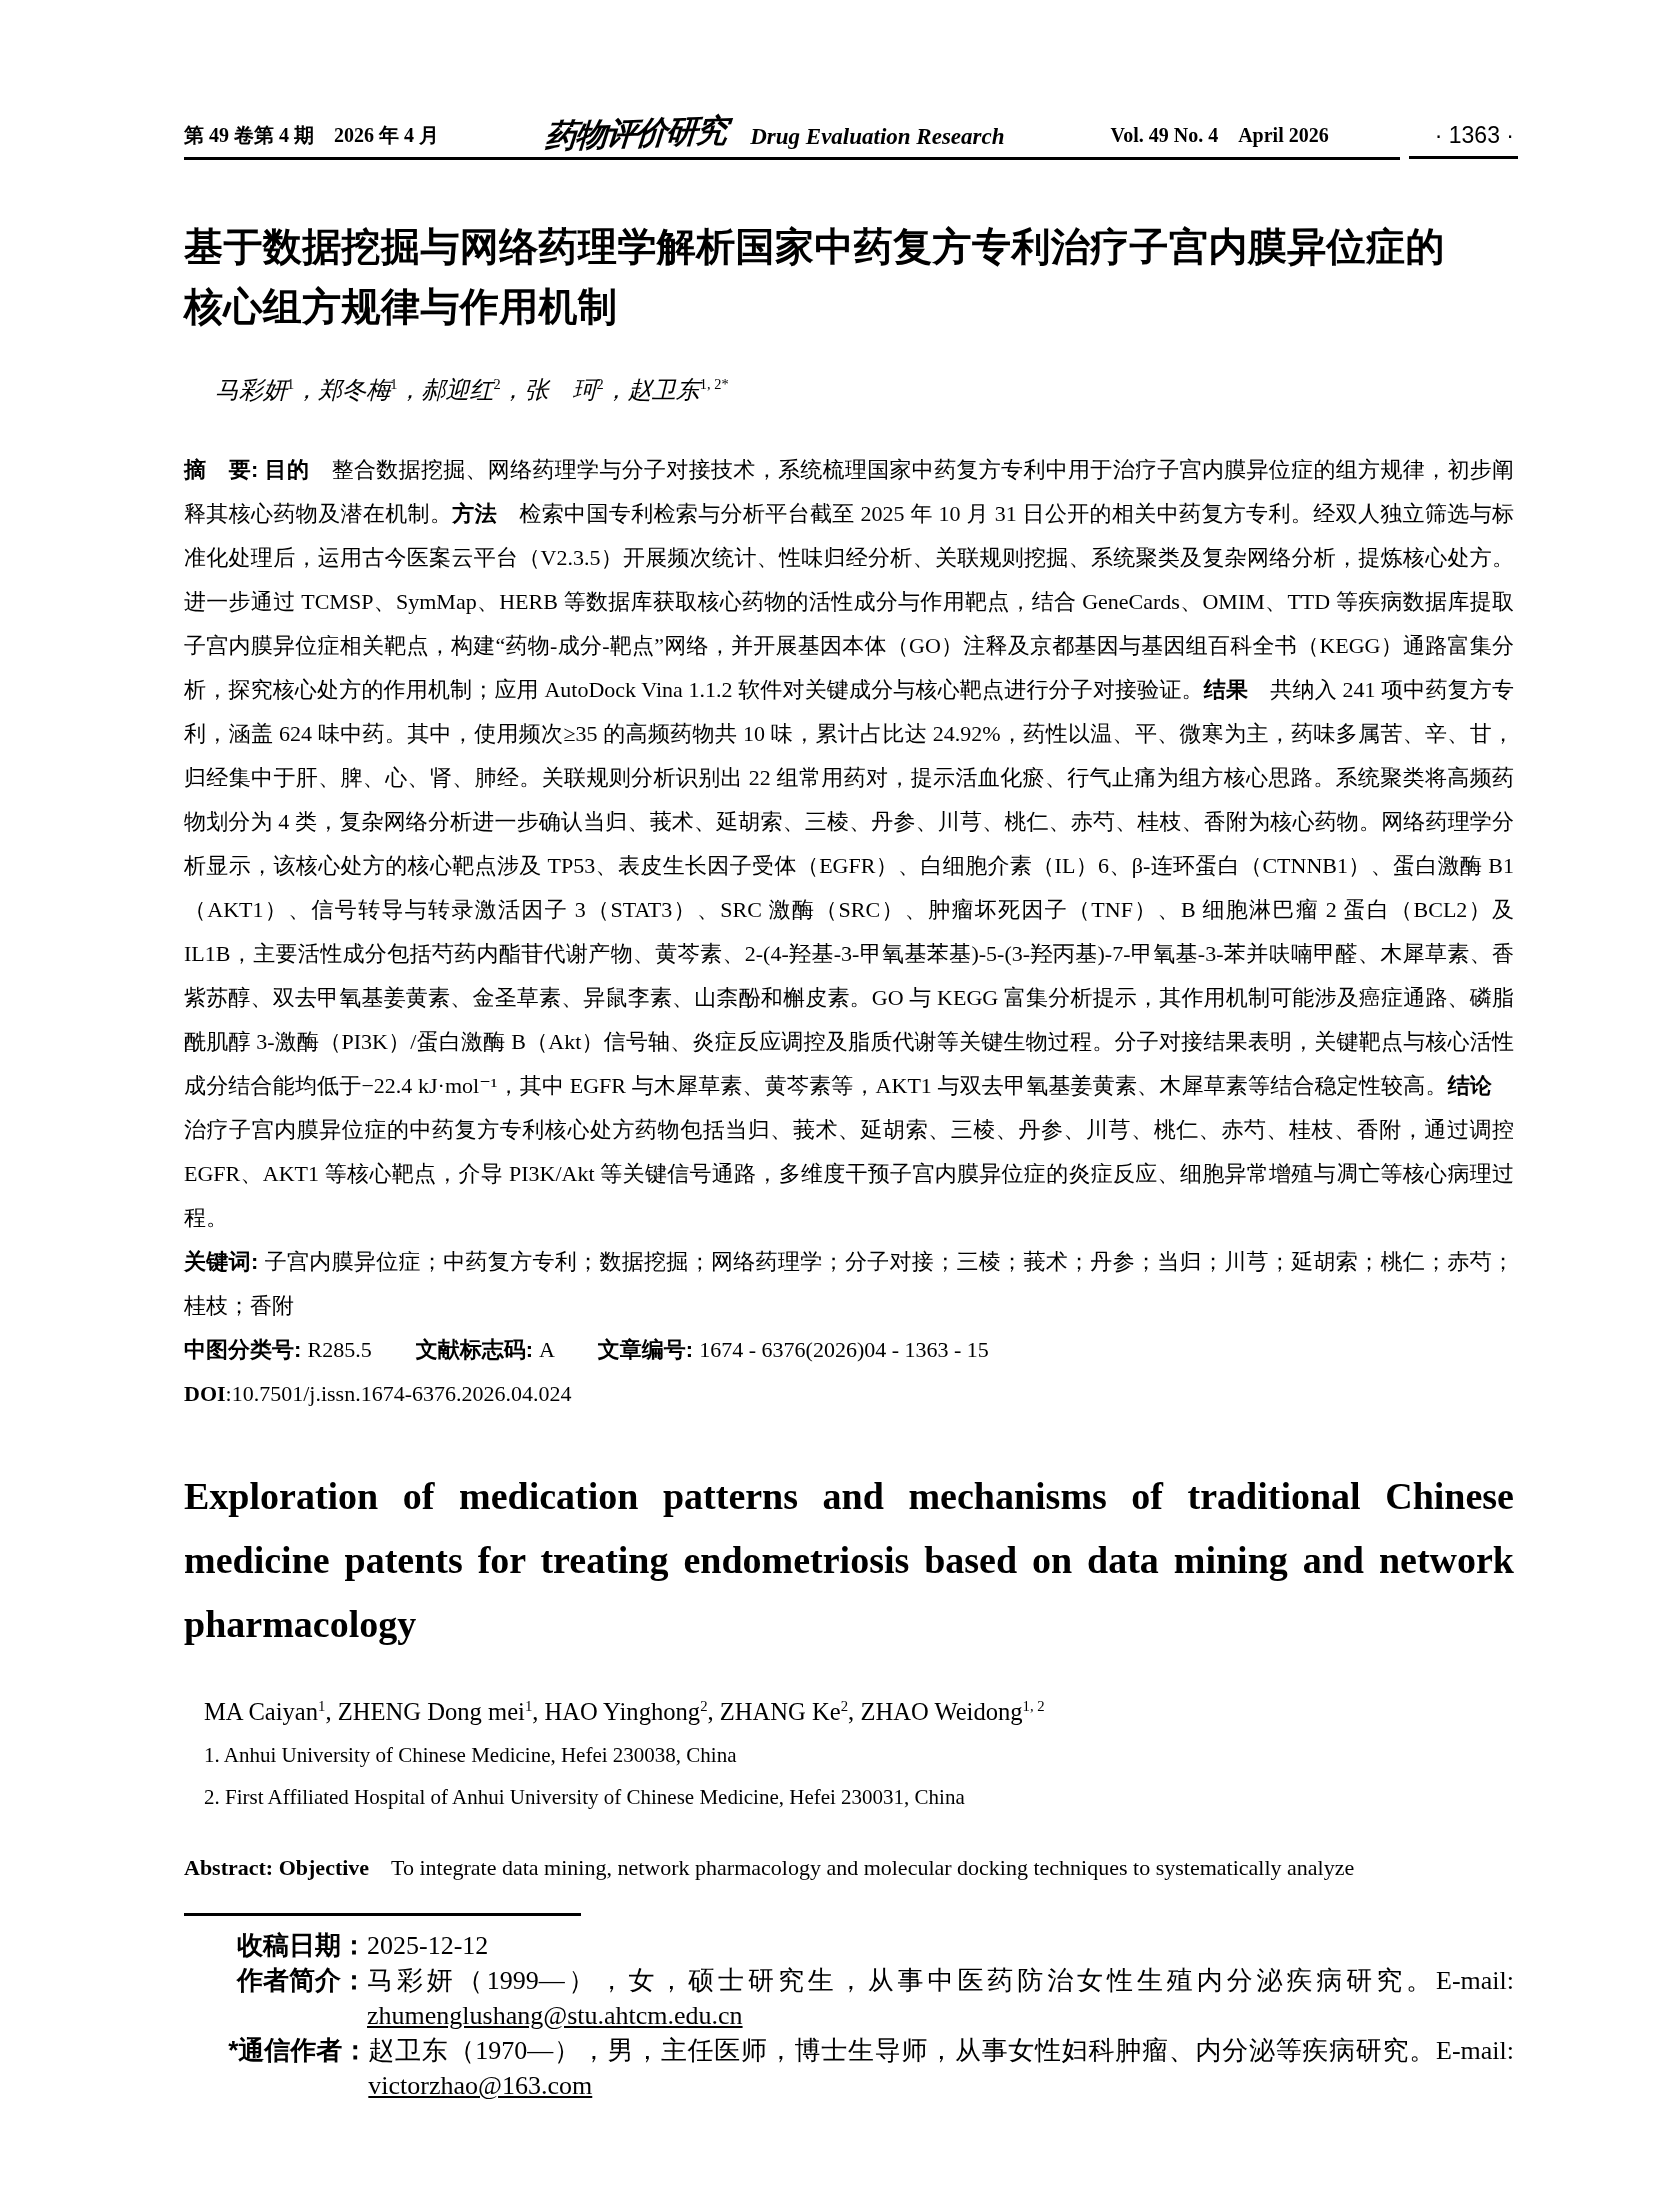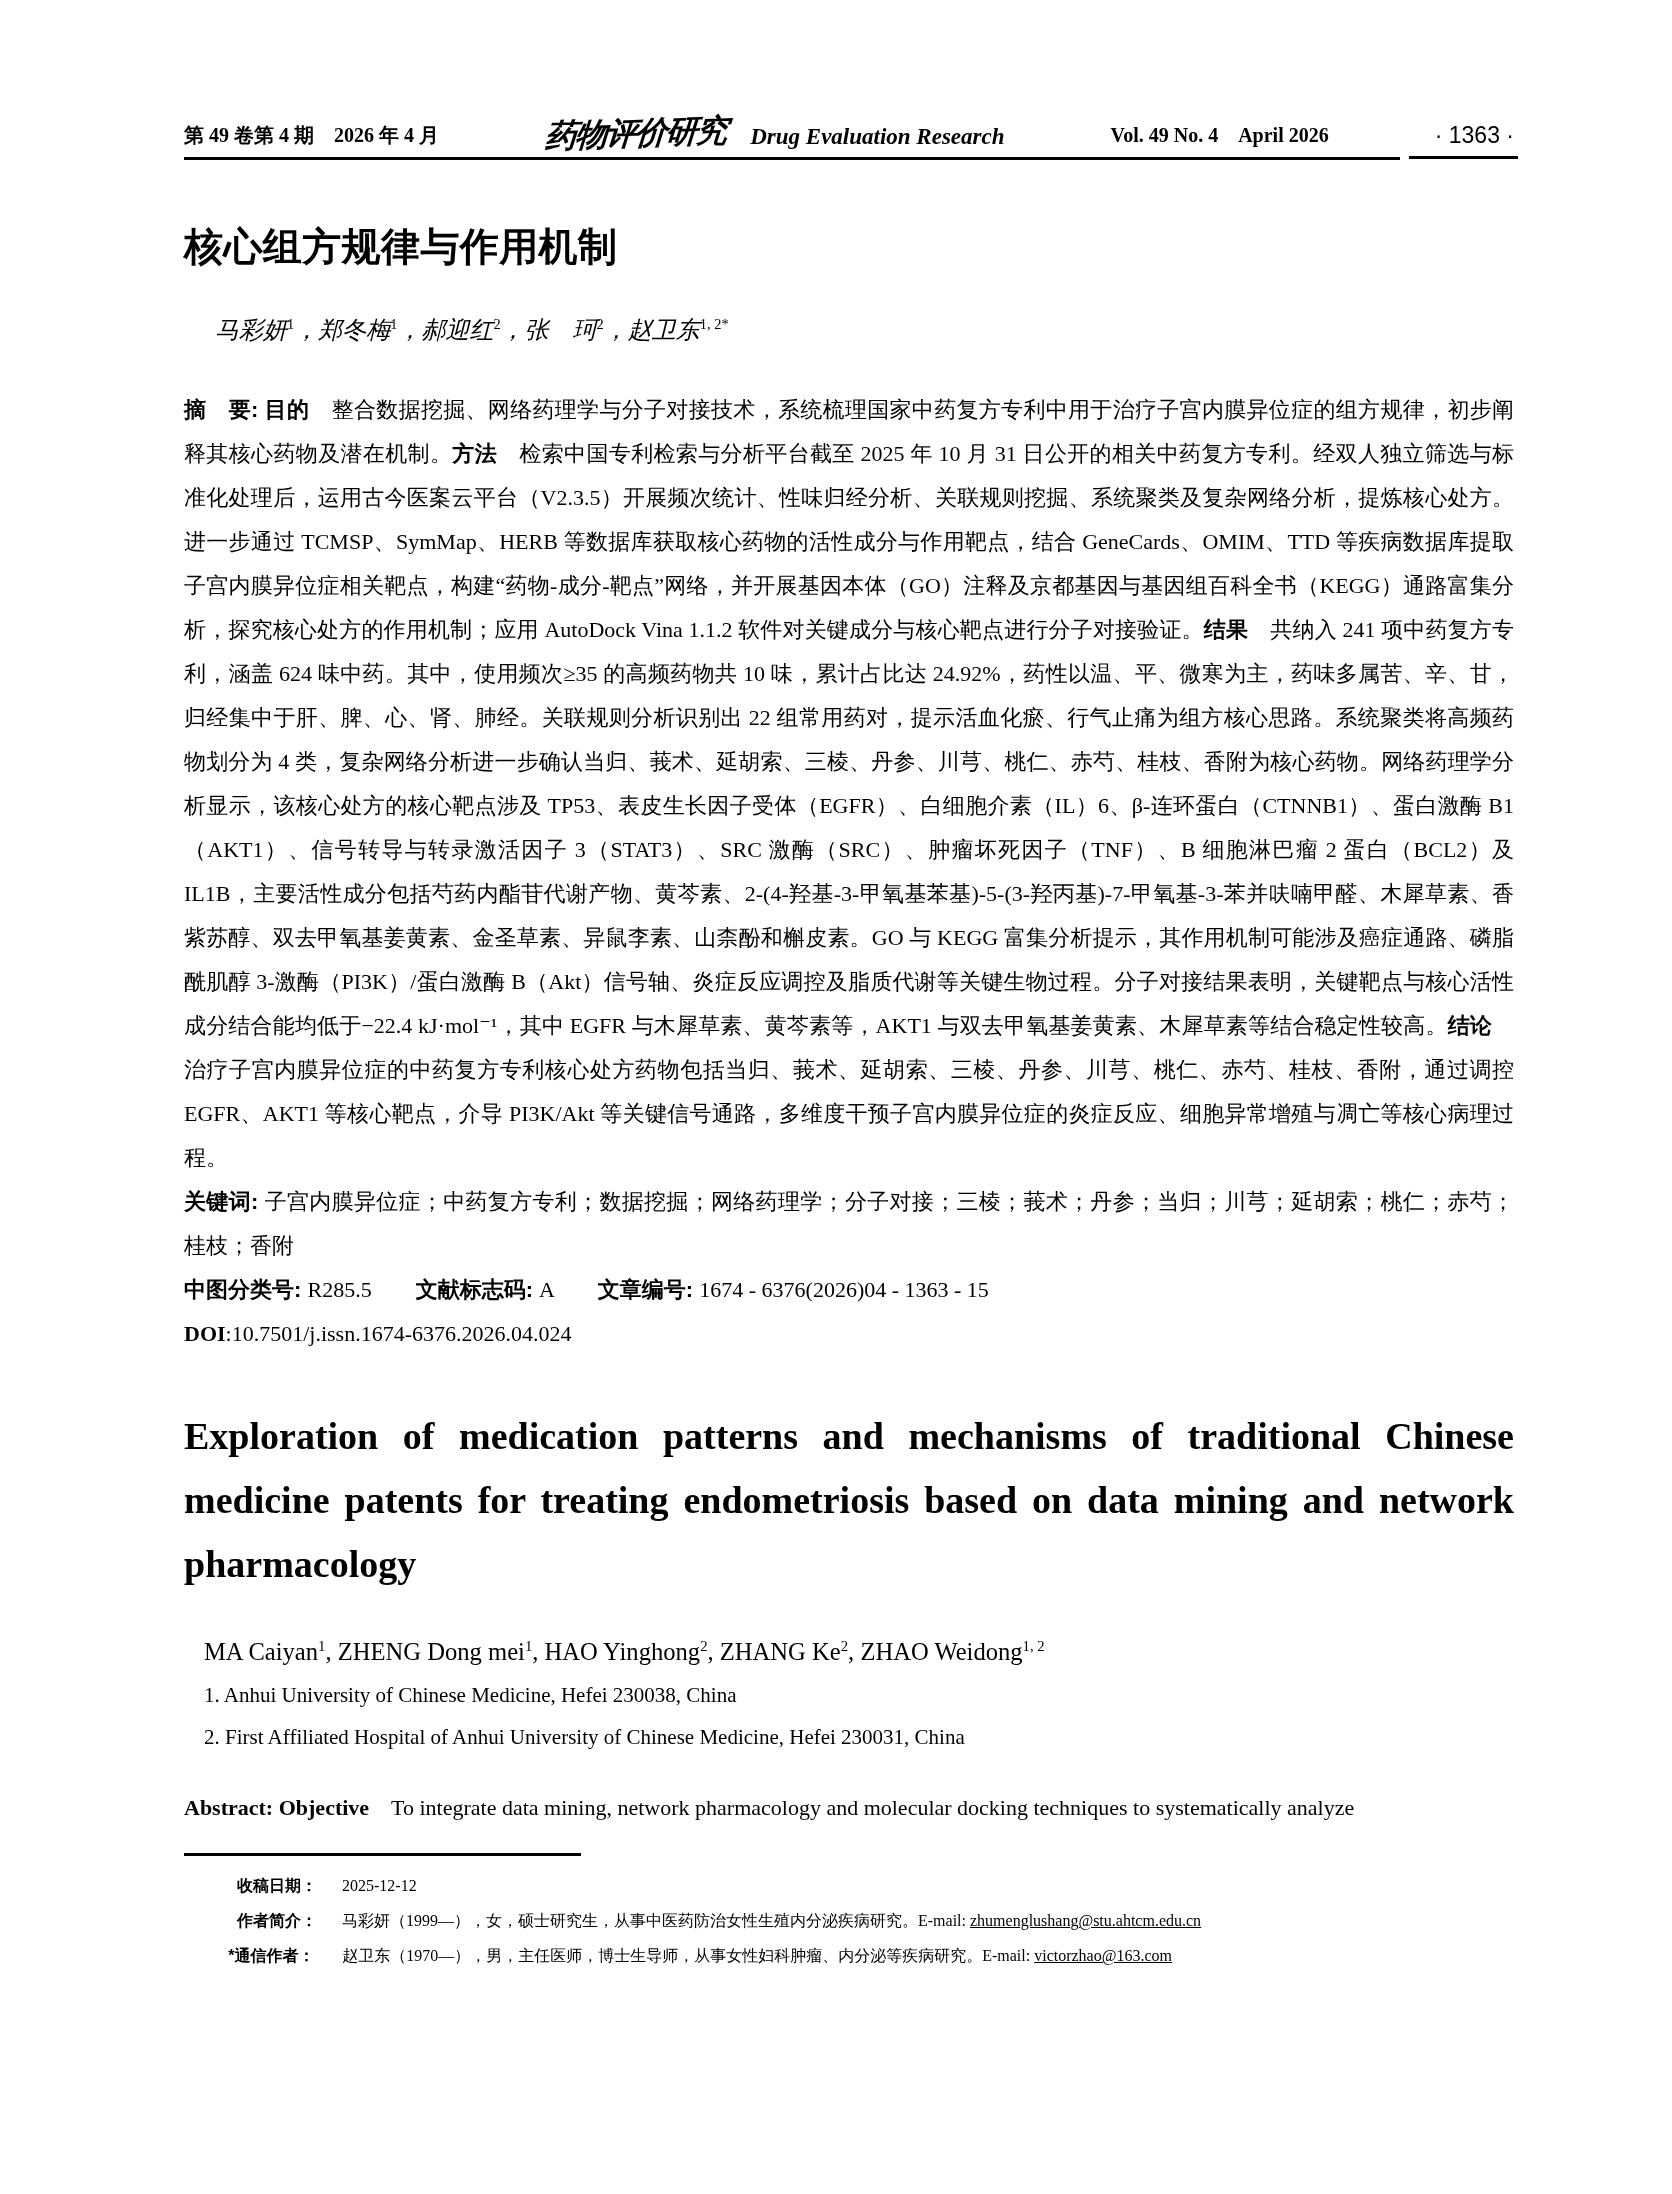--- a/index.html
+++ b/index.html
@@ -38,21 +38,21 @@
   
   .title-en{margin-top:48px;font-size:38px;font-weight:bold;line-height:64px;}
   .title-en .jline{text-align:justify;text-align-last:justify;}
   .title-en .lastline{text-align:left;}
   .authors-en{margin-top:42px;padding-left:20px;font-size:24.6px;}
   .affils-en{margin-top:8px;padding-left:20px;font-size:21px;line-height:42px;}
   .abstract-en{margin-top:28px;font-size:22px;line-height:44px;text-align:justify;}
 
   
   .foot-rule{margin-top:23px;width:397px;height:2.6px;background:#000;}
-  .footnotes{margin-top:12.3px;margin-left:53px;font-size:16px;line-height:35px;}
+  .footnotes{margin-top:12.3px;margin-left:53px;font-size:26px;line-height:35px;}
   .fn-row{display:flex;align-items:flex-start;}
   .fn-label{flex:0 0 105px;white-space:nowrap;font-family:"Liberation Sans","DejaVu Sans",sans-serif;font-weight:bold;}
   .fn-label.wide{flex:0 0 114px;margin-left:-8.8px;}
   .fn-content{flex:1;text-align:justify;}
   .email{text-decoration:underline;}
 </style>
 </head>
 <body>
 
 <div class="page">
@@ -65,20 +65,21 @@
     </span>
     <span class="hdr-issue-en">Vol. 49 No. 4　April 2026</span>
     <span class="pageno">· 1363 ·</span>
   </div>
   <div class="rule">
     <div class="seg1"></div>
     <div class="seg2"></div>
   </div>
 
   <div class="title-cn">
+    <div>基于数据挖掘与网络药理学解析国家中药复方专利治疗子宫内膜异位症的</div>
     <div>核心组方规律与作用机制</div>
   </div>
 
   <div class="authors-cn">
     <span><span>马彩妍</span><sup>1</sup><span>，</span></span><span><span>郑冬梅</span><sup>1</sup><span>，</span></span><span><span>郝迎红</span><sup>2</sup><span>，</span></span><span><span>张　珂</span><sup>2</sup><span>，</span></span><span><span>赵卫东</span><sup>1, 2*</sup><span></span></span>
   </div>
 
   <div class="abstract">
     <span class="hei">摘　要: </span><span class="hei">目的</span><span>　整合数据挖掘、网络药理学与分子对接技术，系统梳理国家中药复方专利中用于治疗子宫内膜异位症的组方规律，初步阐释其核心药物及潜在机制。</span><span class="hei">方法</span><span>　检索中国专利检索与分析平台截至 2025 年 10 月 31 日公开的相关中药复方专利。经双人独立筛选与标准化处理后，运用古今医案云平台（V2.3.5）开展频次统计、性味归经分析、关联规则挖掘、系统聚类及复杂网络分析，提炼核心处方。进一步通过 TCMSP、SymMap、HERB 等数据库获取核心药物的活性成分与作用靶点，结合 GeneCards、OMIM、TTD 等疾病数据库提取子宫内膜异位症相关靶点，构建“药物-成分-靶点”网络，并开展基因本体（GO）注释及京都基因与基因组百科全书（KEGG）通路富集分析，探究核心处方的作用机制；应用 AutoDock Vina 1.1.2 软件对关键成分与核心靶点进行分子对接验证。</span><span class="hei">结果</span><span>　共纳入 241 项中药复方专利，涵盖 624 味中药。其中，使用频次≥35 的高频药物共 10 味，累计占比达 24.92%，药性以温、平、微寒为主，药味多属苦、辛、甘，归经集中于肝、脾、心、肾、肺经。关联规则分析识别出 22 组常用药对，提示活血化瘀、行气止痛为组方核心思路。系统聚类将高频药物划分为 4 类，复杂网络分析进一步确认当归、莪术、延胡索、三棱、丹参、川芎、桃仁、赤芍、桂枝、香附为核心药物。网络药理学分析显示，该核心处方的核心靶点涉及 TP53、表皮生长因子受体（EGFR）、白细胞介素（IL）6、β-连环蛋白（CTNNB1）、蛋白激酶 B1（AKT1）、信号转导与转录激活因子 3（STAT3）、SRC 激酶（SRC）、肿瘤坏死因子（TNF）、B 细胞淋巴瘤 2 蛋白（BCL2）及 IL1B，主要活性成分包括芍药内酯苷代谢产物、黄芩素、2-(4-羟基-3-甲氧基苯基)-5-(3-羟丙基)-7-甲氧基-3-苯并呋喃甲醛、木犀草素、香紫苏醇、双去甲氧基姜黄素、金圣草素、异鼠李素、山柰酚和槲皮素。GO 与 KEGG 富集分析提示，其作用机制可能涉及癌症通路、磷脂酰肌醇 3-激酶（PI3K）/蛋白激酶 B（Akt）信号轴、炎症反应调控及脂质代谢等关键生物过程。分子对接结果表明，关键靶点与核心活性成分结合能均低于−22.4 kJ·mol⁻¹，其中 EGFR 与木犀草素、黄芩素等，AKT1 与双去甲氧基姜黄素、木犀草素等结合稳定性较高。</span><span class="hei">结论</span><span>　治疗子宫内膜异位症的中药复方专利核心处方药物包括当归、莪术、延胡索、三棱、丹参、川芎、桃仁、赤芍、桂枝、香附，通过调控 EGFR、AKT1 等核心靶点，介导 PI3K/Akt 等关键信号通路，多维度干预子宫内膜异位症的炎症反应、细胞异常增殖与凋亡等核心病理过程。</span>
   </div>

